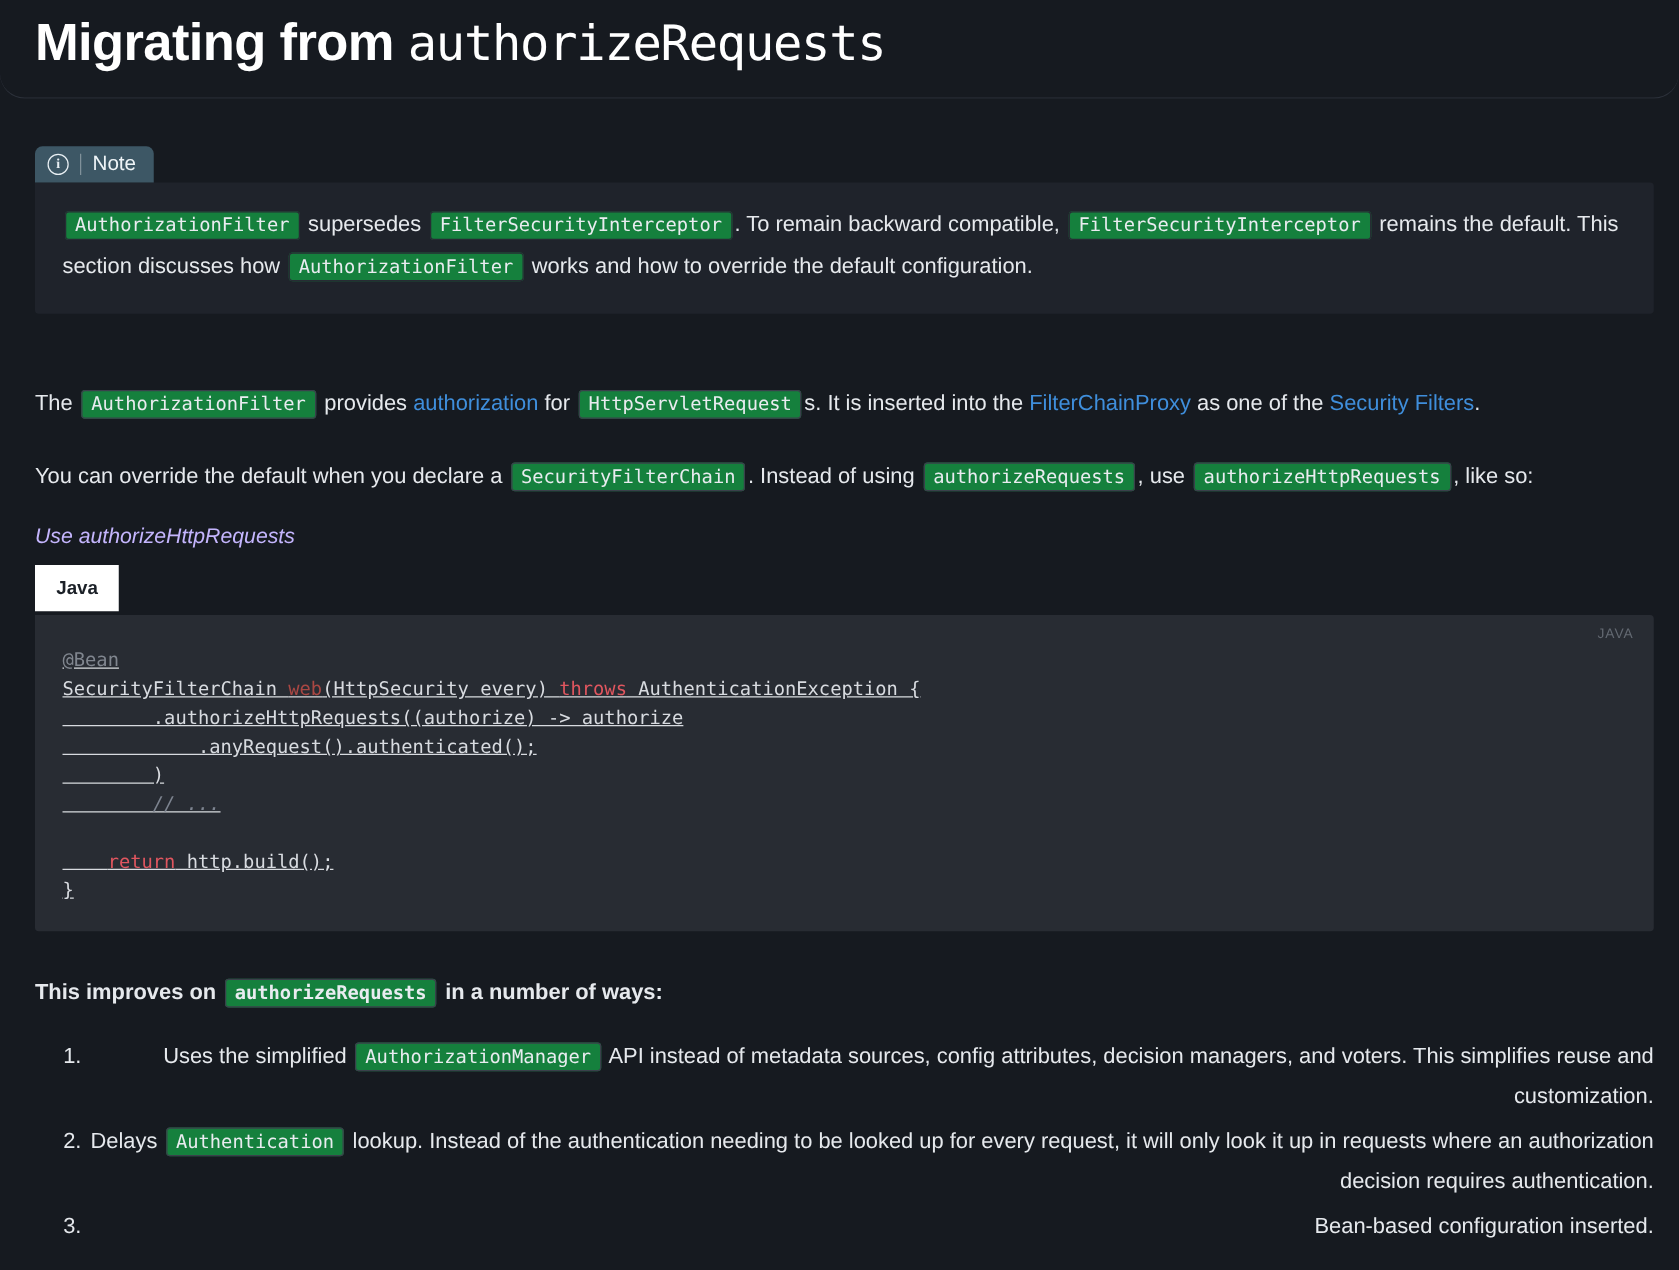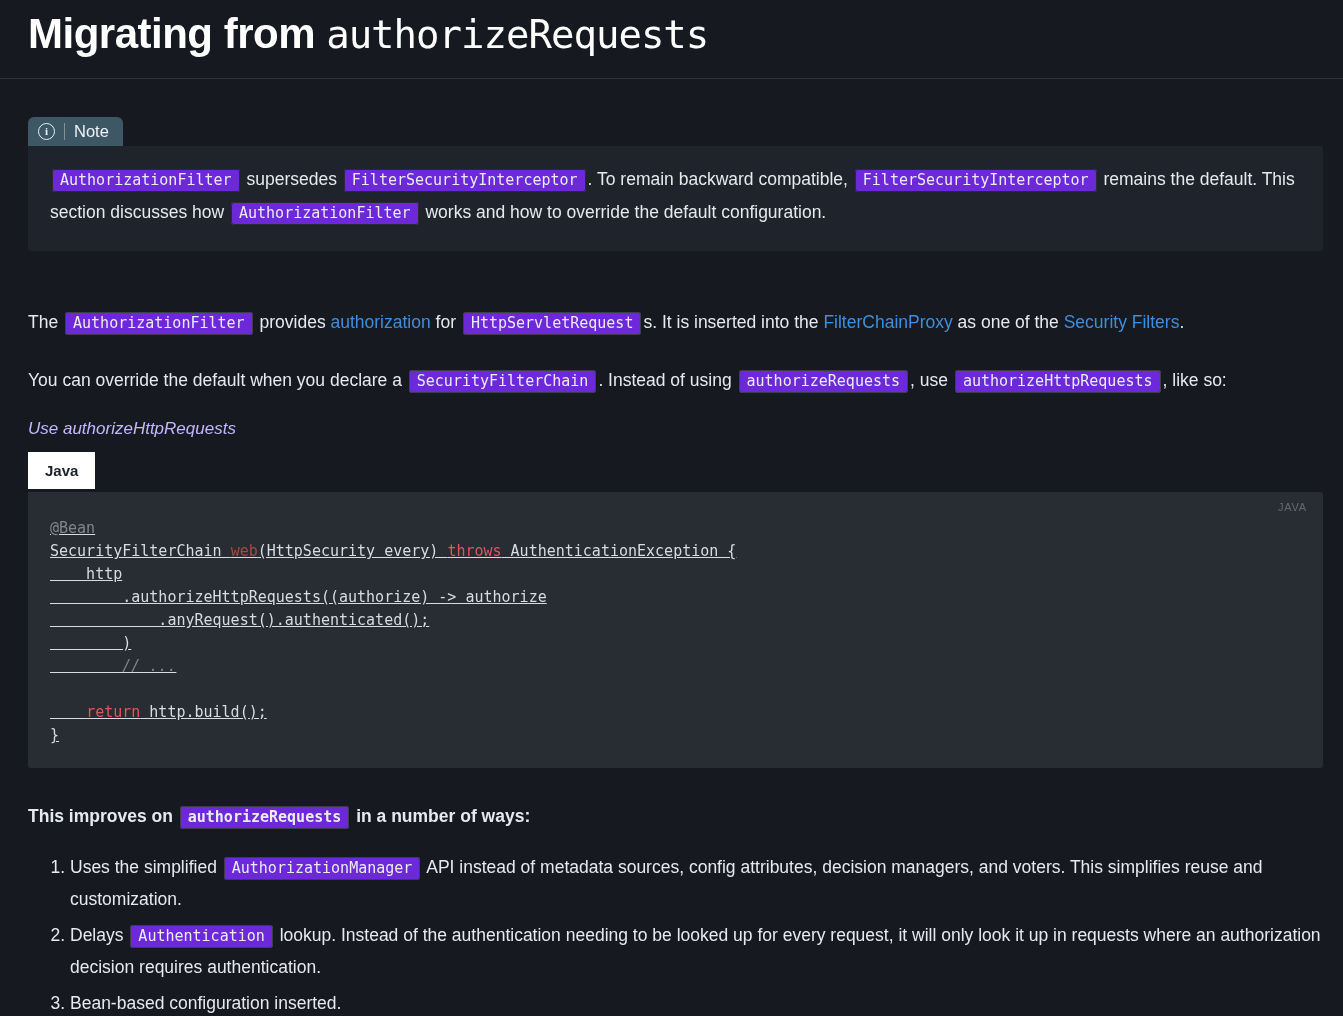--- a/index.html
+++ b/index.html
@@ -12,20 +12,21 @@
     color: #e6e9ed;
     font-family: "Liberation Sans", sans-serif;
     font-size: 17.5px;
   }
   code, .mono { font-family: "DejaVu Sans Mono", monospace; }
 
   
   .page-header {
     padding: 10px 28px 20px 28px;
     border-bottom: 1px solid #2c313a;
+    border-radius: 20px;
   }
   .page-header h1 {
     font-size: 42px;
     font-weight: 700;
     color: #ffffff;
     letter-spacing: -0.5px;
   }
   .page-header h1 code {
     font-weight: 500;
     font-size: 39px;
@@ -63,21 +64,21 @@
   .tab-divider { width: 1px; height: 17px; background: rgba(255,255,255,0.35); }
   .admonition-body {
     background: #1f232b;
     padding: 17px 22px 22px 22px;
     border-radius: 0 3px 3px 3px;
   }
   .admonition-body p { line-height: 32px; }
 
   
   .chip {
-    background: #6d28d9;
+    background: #15803d;
     border: 1px solid #3a404b;
     border-radius: 3px;
     padding: 1px 7px 2px 7px;
     font-size: 15px;
     color: #e9ecf0;
     margin: 0 2px;
     white-space: nowrap;
   }
   .admonition-body .chip { border-color: #272c34; }
 
@@ -132,21 +133,21 @@
   }
   .tok-plain   { color: #d8dbe0; }
   .tok-kw      { color: #e0565f; }
   .tok-fn      { color: #a94743; }
   .tok-meta    { color: #80868f; }
   .tok-comment { color: #7d8490; font-style: italic; }
 
   
   .content > p.improves-intro { margin-top: 33px; font-weight: bold; }
   ol { margin-top: 19px; padding-left: 42px; }
-  ol li { line-height: 31px; margin-bottom: 5px; }
+  ol li { line-height: 31px; margin-bottom: 5px; text-align: right; }
 </style>
 </head>
 <body>
 
 <div class="page">
 
   <header class="page-header">
     <h1><span>Migrating from </span><code>authorizeRequests</code></h1>
   </header>
 
@@ -171,21 +172,20 @@
 
     <div class="tab-row">
       <button class="java-tab">Java</button>
     </div>
 
     <div class="code-block">
       <span class="lang-badge">JAVA</span>
       <div class="code-lines">
           <div class="code-line"><span class="tok-meta">@Bean</span></div>
           <div class="code-line"><span class="tok-plain">SecurityFilterChain </span><span class="tok-fn">web</span><span class="tok-plain">(HttpSecurity every) </span><span class="tok-kw">throws</span><span class="tok-plain"> AuthenticationException {</span></div>
-          <div class="code-line"><span class="tok-plain">    http</span></div>
           <div class="code-line"><span class="tok-plain">        .authorizeHttpRequests((authorize) -&gt; authorize</span></div>
           <div class="code-line"><span class="tok-plain">            .anyRequest().authenticated();</span></div>
           <div class="code-line"><span class="tok-plain">        )</span></div>
           <div class="code-line"><span class="tok-comment">        // ...</span></div>
           <div class="code-line"><span class="tok-plain"></span></div>
           <div class="code-line"><span class="tok-plain">    </span><span class="tok-kw">return</span><span class="tok-plain"> http.build();</span></div>
           <div class="code-line"><span class="tok-plain">}</span></div>
         </div>
     </div>
 

